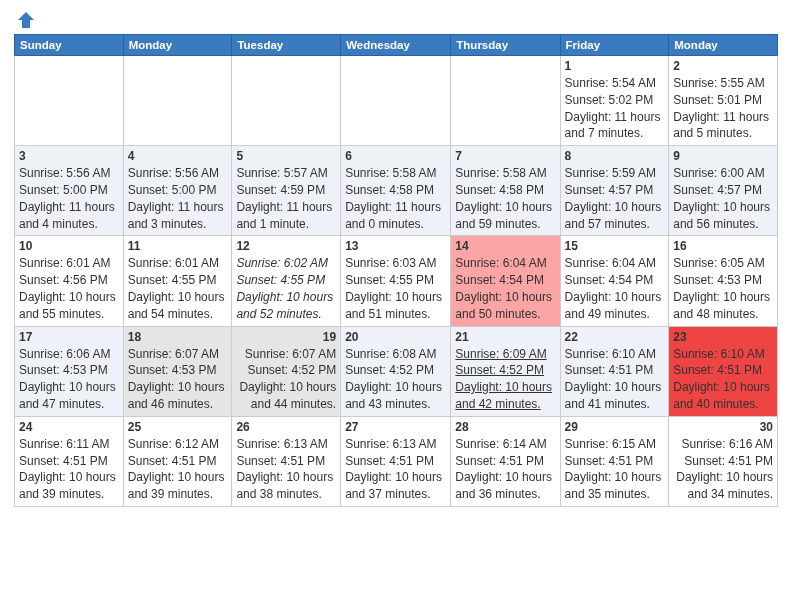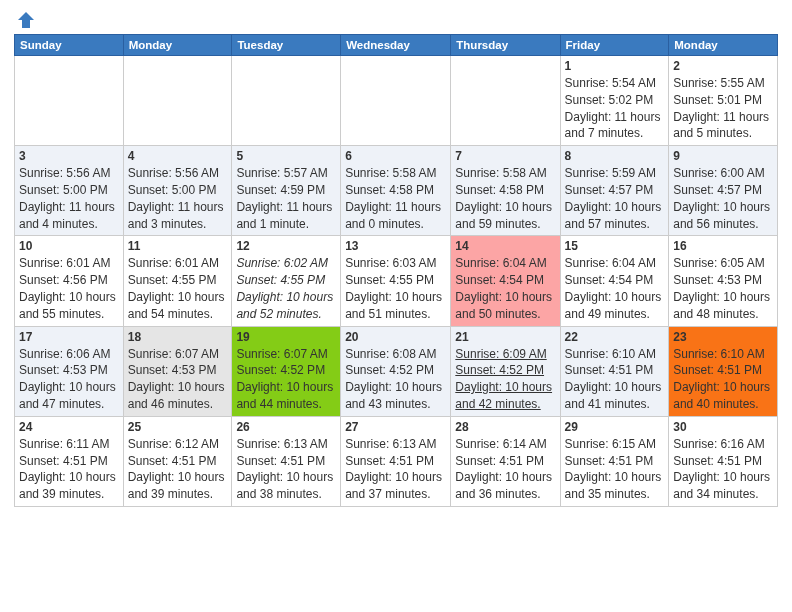--- a/index.html
+++ b/index.html
@@ -251,21 +251,21 @@
 Daylight: 10 hours
 and 47 minutes.</div>
           </td>
           <td style="background: #e5e5e5;">
             <span class="day-num">18</span>
             <div class="day-info" style="white-space: pre-line;">Sunrise: 6:07 AM
 Sunset: 4:53 PM
 Daylight: 10 hours
 and 46 minutes.</div>
           </td>
-          <td style="background: #84cc16;">
+          <td style="background: #e5e5e5; text-align: right;">
             <span class="day-num">19</span>
             <div class="day-info" style="white-space: pre-line;">Sunrise: 6:07 AM
 Sunset: 4:52 PM
 Daylight: 10 hours
 and 44 minutes.</div>
           </td>
           <td style="background: rgb(238, 242, 248); margin-top: 34px;">
             <span class="day-num">20</span>
             <div class="day-info" style="white-space: pre-line;">Sunrise: 6:08 AM
 Sunset: 4:52 PM
@@ -279,21 +279,21 @@
 Daylight: 10 hours
 and 42 minutes.</div>
           </td>
           <td style="background: rgb(238, 242, 248);">
             <span class="day-num">22</span>
             <div class="day-info" style="white-space: pre-line;">Sunrise: 6:10 AM
 Sunset: 4:51 PM
 Daylight: 10 hours
 and 41 minutes.</div>
           </td>
-          <td style="background: #f97316;">
+          <td style="background: #ef4444;">
             <span class="day-num">23</span>
             <div class="day-info" style="white-space: pre-line;">Sunrise: 6:10 AM
 Sunset: 4:51 PM
 Daylight: 10 hours
 and 40 minutes.</div>
           </td>
         </tr>
         <tr>
           <td style="background: rgb(255, 255, 255);">
             <span class="day-num">24</span>
@@ -330,21 +330,21 @@
 Daylight: 10 hours
 and 36 minutes.</div>
           </td>
           <td style="background: rgb(255, 255, 255); margin-top: 26px;">
             <span class="day-num">29</span>
             <div class="day-info" style="white-space: pre-line;">Sunrise: 6:15 AM
 Sunset: 4:51 PM
 Daylight: 10 hours
 and 35 minutes.</div>
           </td>
-          <td style="background: rgb(255, 255, 255);">
+          <td style="background: rgb(255, 255, 255); text-align: right;">
             <span class="day-num">30</span>
             <div class="day-info" style="white-space: pre-line;">Sunrise: 6:16 AM
 Sunset: 4:51 PM
 Daylight: 10 hours
 and 34 minutes.</div>
           </td>
         </tr>
       </tbody>
   </table>
 </div>

